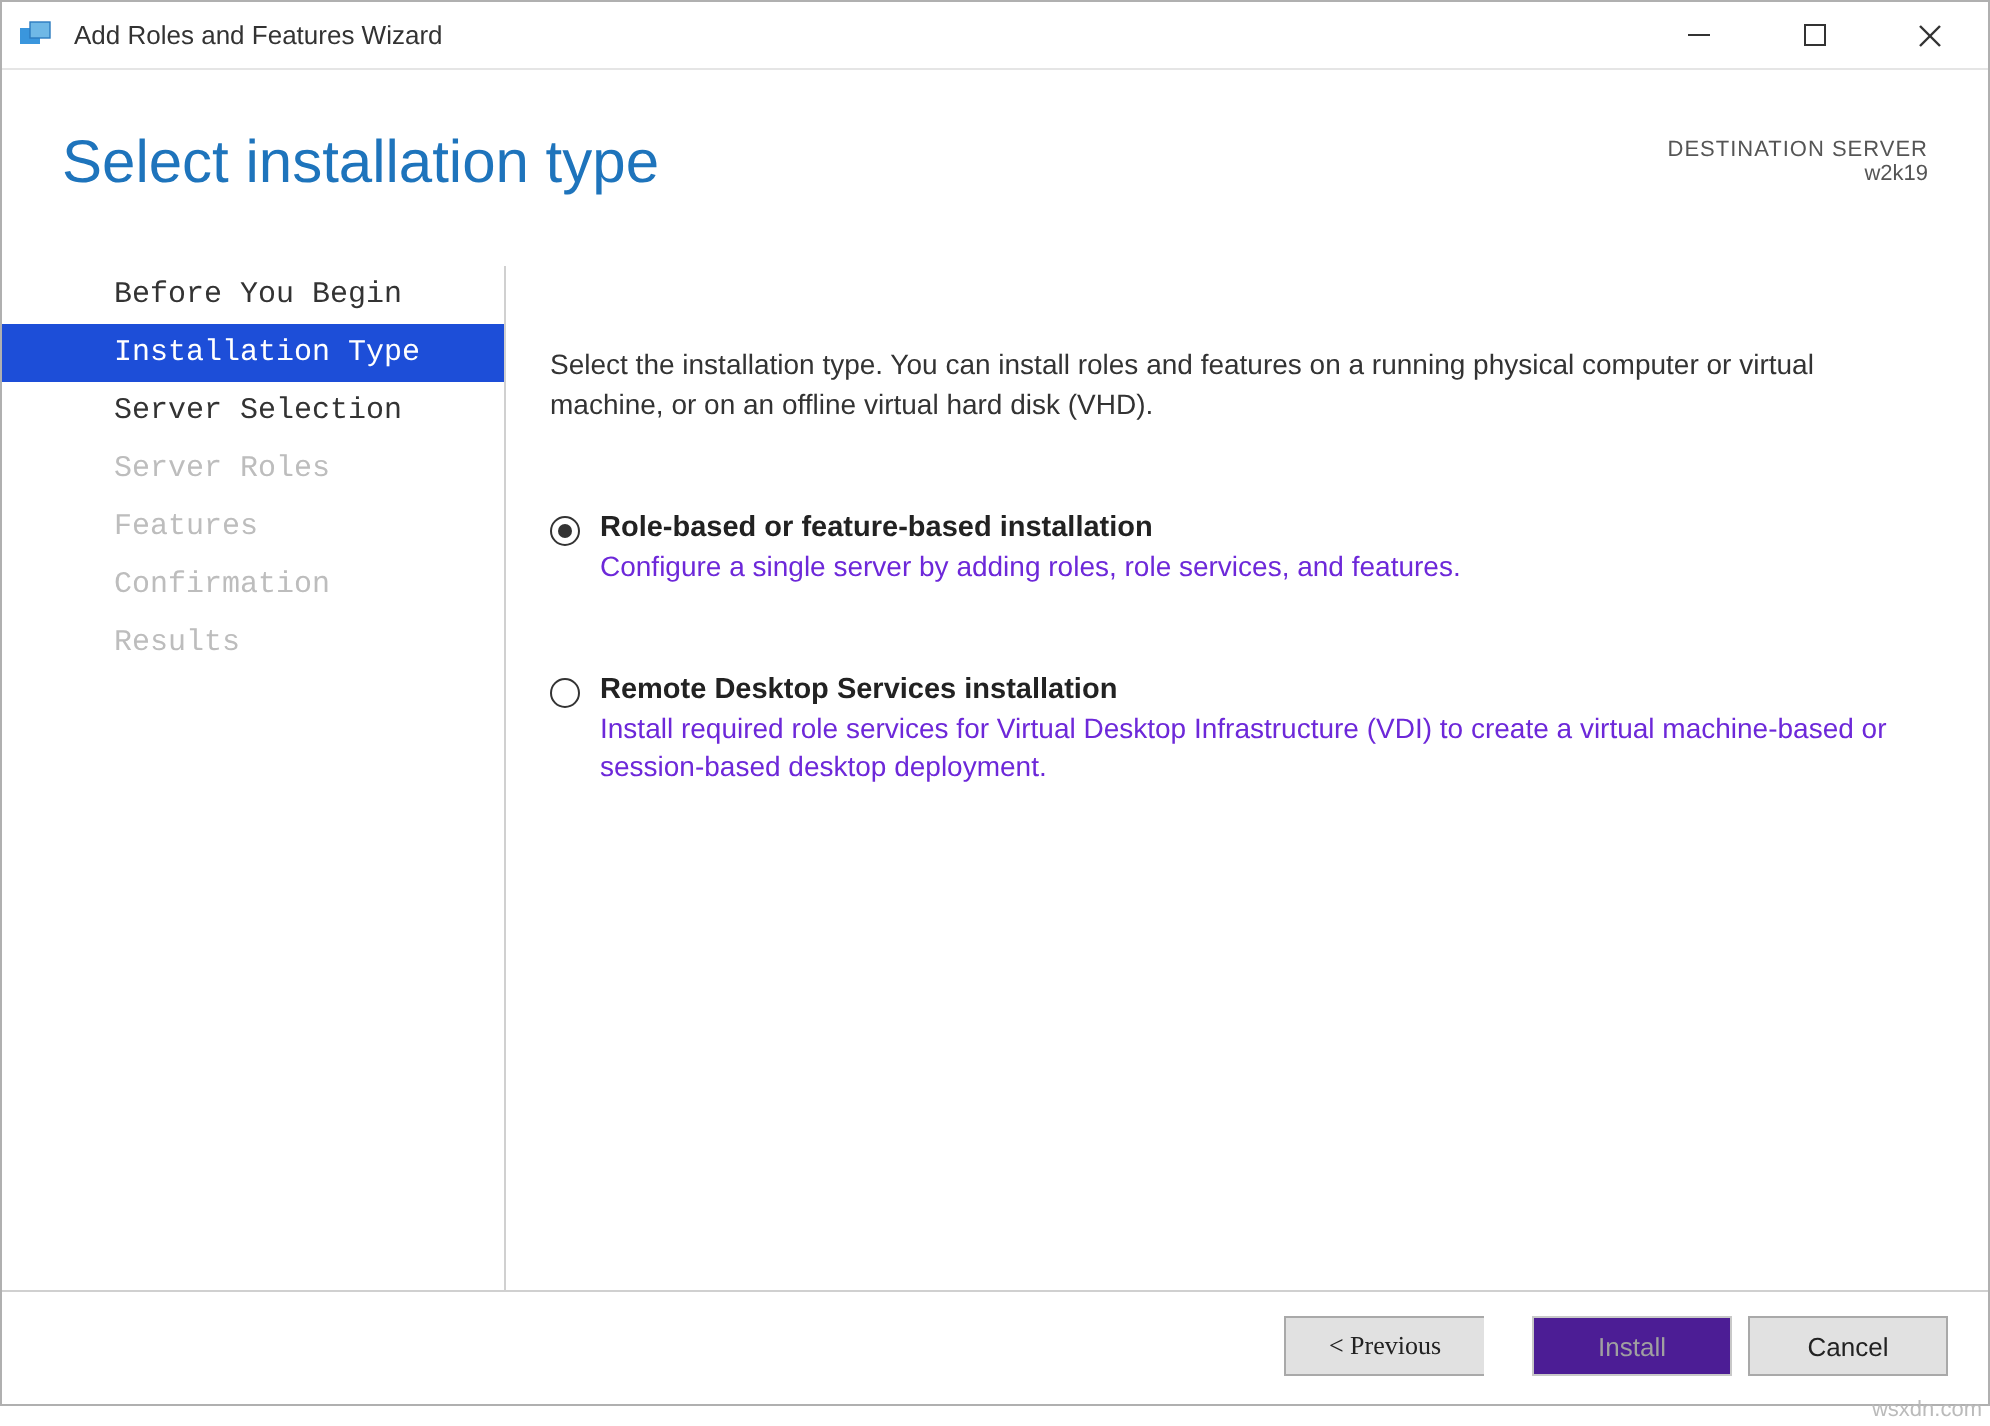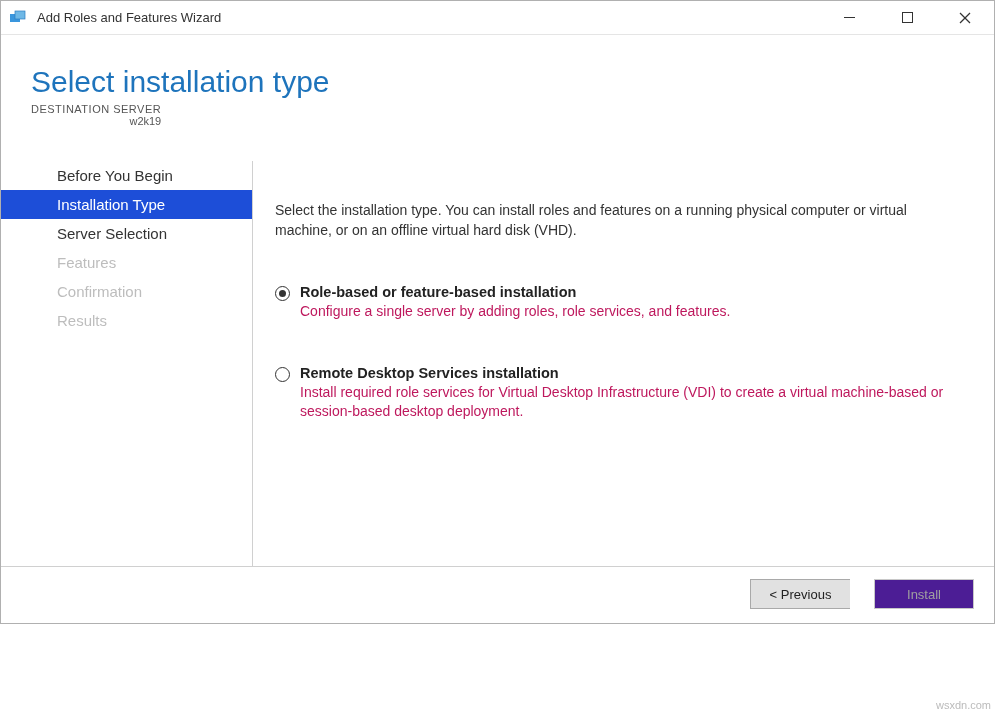--- a/index.html
+++ b/index.html
@@ -8,21 +8,21 @@
     background: #fff;
     width: 995px;
     height: 713px;
     overflow: hidden;
     position: relative;
     font-size: 14px;
     color: #333;
   }
   .window {
     width: 995px;
-    height: 624px;
+    height: 703px;
     border: 1px solid #b0b0b0;
     background: #fff;
     display: flex;
     flex-direction: column;
   }
   .titlebar {
     height: 34px;
     display: flex;
     align-items: center;
     border-bottom: 1px solid #e5e5e5;
@@ -38,21 +38,20 @@
   .win-btn {
     width: 58px; height: 100%;
     display: flex; align-items:center; justify-content:center;
     font-size: 14px; color: #333;
     font-family: "Segoe UI", sans-serif;
   }
   .header-row {
     display: flex;
     padding: 30px 30px 10px 30px;
     align-items: flex-start;
-    flex-direction: column;
   }
   .page-title {
     font-size: 30px;
     font-weight: 300;
     color: #1e74bc;
     flex: 1;
   }
   .dest-block { text-align: right; font-size: 11px; color: #555; margin-top: 4px; }
   .dest-label { letter-spacing: 0.5px; }
   .content-row {
@@ -72,20 +71,21 @@
     padding-right: 0;
     height: 100%;
   }
   .step {
     padding: 6px 14px 6px 16px;
     font-size: 15px;
     color: #333;
     cursor: default;
     margin-left: -40px;
     padding-left: 56px;
+    font-family: Liberation Mono, monospace;
   }
   .step.active {
     background: #1d4ed8;
     color: #fff;
   }
   .step.disabled { color: #bdbdbd; }
   .main {
     flex: 1;
     padding: 0 30px 0 22px;
     overflow: hidden;
@@ -95,41 +95,41 @@
   .radio {
     width: 15px; height: 15px; border: 1px solid #333; border-radius: 50%;
     margin-top: 2px; margin-right: 10px; flex-shrink:0;
     display:flex; align-items:center; justify-content:center;
   }
   .radio.selected::after {
     content:""; width:7px; height:7px; background:#333; border-radius:50%;
   }
   .opt-body { flex:1; }
   .opt-title { font-weight: 600; font-size: 14.5px; color: #222; margin-bottom: 2px; }
-  .opt-desc { font-size: 14px; color: #be185d; line-height: 1.35; }
+  .opt-desc { font-size: 14px; color: #6d28d9; line-height: 1.35; }
   .footer {
     border-top: 1px solid #d0d0d0;
     padding: 12px 20px 14px 0;
     display: flex;
     justify-content: flex-end;
     gap: 8px;
   }
   .btn {
     min-width: 100px;
     height: 30px;
     border: 1px solid #a9a9a9;
     background: #e1e1e1;
     font-size: 13px;
     color: #222;
     display:flex; align-items:center; justify-content:center;
     padding: 0 14px;
   }
   .btn.gap-left { margin-left: 16px; }
   .btn.disabled { color: #a0a0a0; border-color:#c8c8c8; background:#4c1d95; }
-  .btn-pair { display:flex; gap:0; }
+  .btn-pair { display:flex; gap:0;font-family:Liberation Serif, serif; }
   .btn-pair .btn:first-child { border-right: none; }
   .watermark {
     position:absolute; bottom:2px; right:4px; font-size:11px; color:#bbb;
   }
 </style>
 </head>
 <body>
 
 <div class="window">
 
@@ -169,20 +169,21 @@
       <div>w2k19</div>
     </div>
   </div>
 
   <div class="content-row">
     <div class="sidebar">
       <div class="sidebar-inner">
         <div class="step">Before You Begin</div>
         <div class="step active">Installation Type</div>
         <div class="step">Server Selection</div>
+        <div class="step disabled">Server Roles</div>
         <div class="step disabled">Features</div>
         <div class="step disabled">Confirmation</div>
         <div class="step disabled">Results</div>
       </div>
     </div>
 
     <div class="main">
       <div class="intro">Select the installation type. You can install roles and features on a running physical computer or virtual machine, or on an offline virtual hard disk (VHD).</div>
 
       <div class="option">
@@ -201,17 +202,18 @@
         </div>
       </div>
     </div>
   </div>
 
   <div class="footer">
     <div class="btn-pair">
       <div class="btn">&lt; Previous</div>
     </div>
     <div class="btn disabled gap-left">Install</div>
+    <div class="btn">Cancel</div>
   </div>
 
 </div>
 
 <div class="watermark">wsxdn.com</div>
 
 </body></html>

